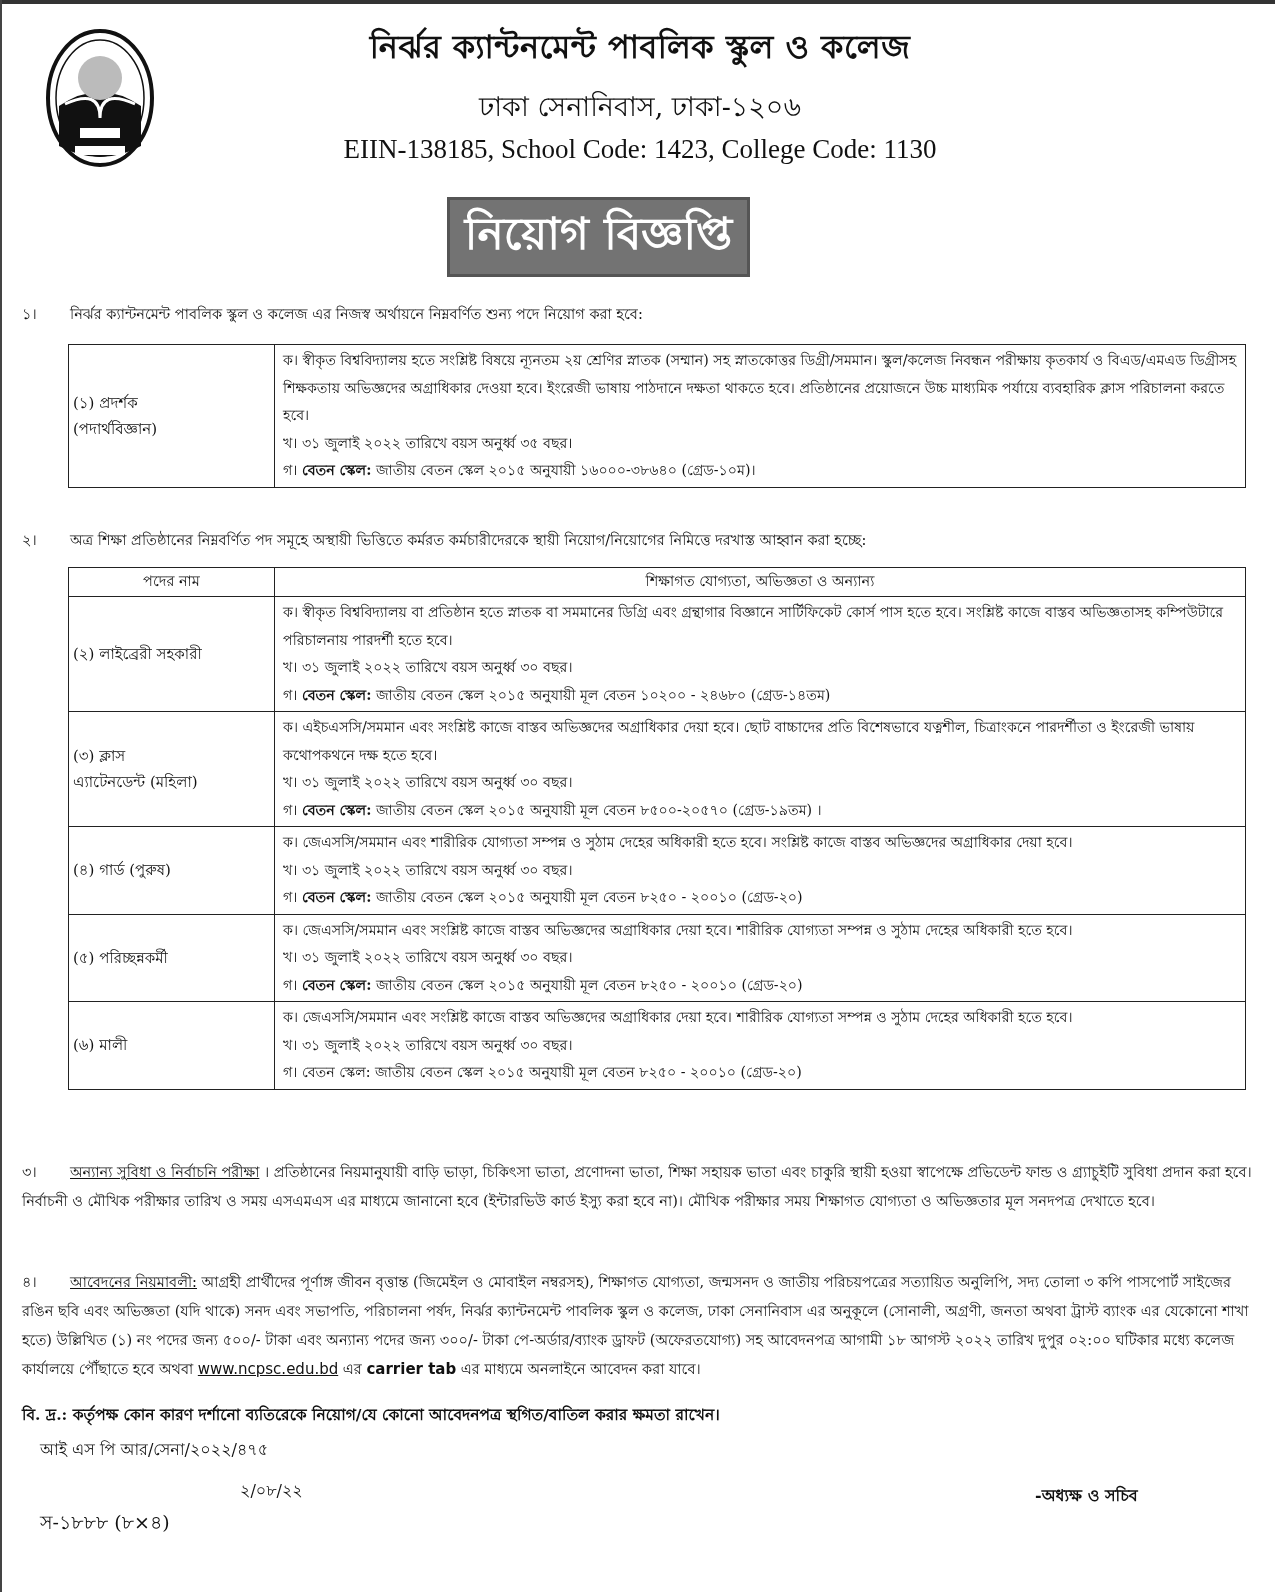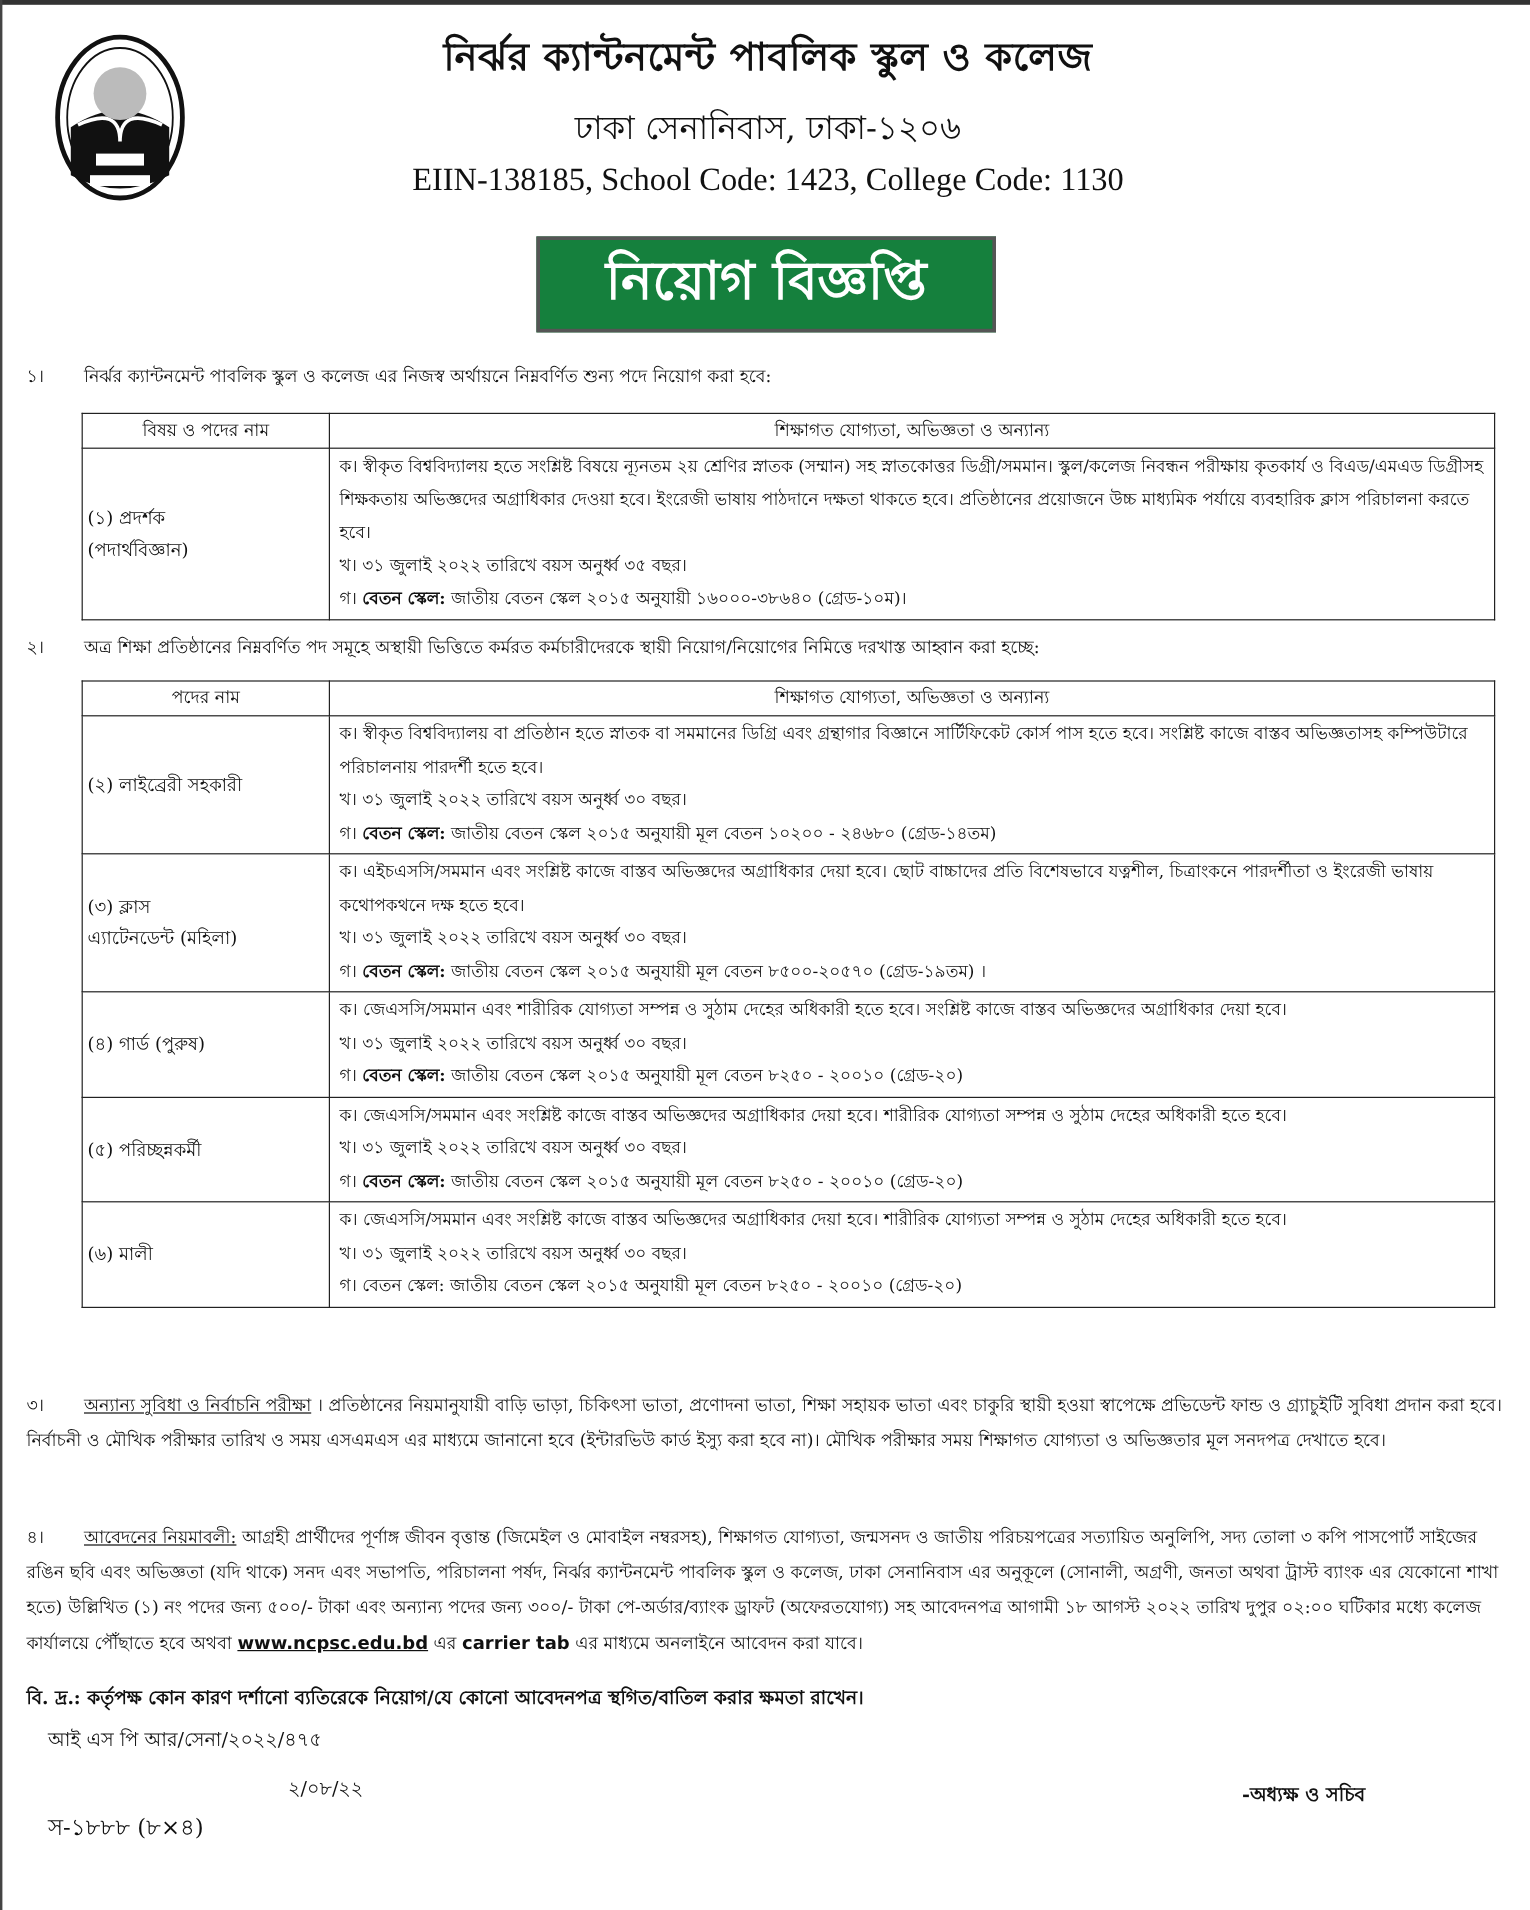--- a/index.html
+++ b/index.html
@@ -3,37 +3,37 @@
 <meta charset="utf-8">
 <style>
   html,body{margin:0;padding:0;background:#fff;}
   body{width:1275px;height:1592px;position:relative;overflow:hidden;font-family:"DejaVu Serif","Liberation Serif",serif;color:#111;}
   .topbar{position:absolute;left:0;top:0;width:1275px;height:4px;background:#333;}
   .leftborder{position:absolute;left:0;top:0;width:2px;height:1592px;background:#444;}
   .logo{position:absolute;left:45px;top:28px;width:110px;height:140px;}
   .hdr-title{position:absolute;left:290px;top:22px;width:700px;text-align:center;font-size:32px;font-weight:bold;letter-spacing:0.5px;}
   .hdr-sub{position:absolute;left:290px;top:86px;width:700px;text-align:center;font-size:27px;}
   .hdr-codes{position:absolute;left:290px;top:134px;width:700px;text-align:center;font-family:"Liberation Serif",serif;font-size:27px;}
-  .notice{position:absolute;left:447px;top:197px;width:383px;height:80px;background:#15803d;border:3px solid #555;box-sizing:border-box;color:#fff;font-size:44px;font-weight:bold;display:flex;align-items:center;justify-content:center;}
+  .notice{position:absolute;left:447px;top:197px;width:303px;height:80px;background:#737373;border:3px solid #555;box-sizing:border-box;color:#fff;font-size:44px;font-weight:bold;display:flex;align-items:center;justify-content:center;}
   .para{position:absolute;left:22px;font-size:14.5px;line-height:29px;}
   .para .num{position:absolute;left:0;top:0;width:40px;}
   .para .body{margin-left:48px;}
   .para u{text-decoration:underline;}
   table.pt{position:absolute;left:68px;width:1178px;border-collapse:collapse;font-size:14.2px;}
   table.pt td, table.pt th{border:1.5px solid #222;vertical-align:middle;}
   table.pt th{font-weight:normal;height:26px;font-size:14.5px;}
   table.pt td.name{width:200px;padding-left:4px;font-size:15px;line-height:26px;}
   table.pt td.desc{padding:2px 8px;line-height:27.5px;}
   .bold{font-weight:bold;}
   .note{position:absolute;left:22px;top:1403px;font-size:15.5px;font-weight:bold;}
   .ref{position:absolute;left:40px;top:1437px;font-size:16px;}
   .date{position:absolute;left:240px;top:1478px;font-size:16px;}
   .code{position:absolute;left:40px;top:1508px;font-size:19px;}
   .sign{position:absolute;left:1035px;top:1483px;font-size:16px;font-weight:bold;}
-  .link{font-family:"DejaVu Sans",sans-serif;font-weight:bold;text-decoration:underline;font-size:15px;}
+  .link{font-family:"DejaVu Sans",sans-serif;font-weight:normal;text-decoration:underline;font-size:15px;}
   .tab{font-family:"DejaVu Sans",sans-serif;font-weight:bold;font-size:15px;margin-top:41px;}
 </style>
 </head>
 <body>
 
 <div class="topbar"></div>
 <div class="leftborder"></div>
 
 <div class="logo">
   <svg width="110" height="140" viewBox="0 0 110 140">
@@ -51,24 +51,20 @@
 <div class="hdr-codes">EIIN-138185, School Code: 1423, College Code: 1130</div>
 <div class="notice">নিয়োগ বিজ্ঞপ্তি</div>
 
 <div class="para" style="top:300px;width:1230px;">
   <span class="num">১।</span>
   <div class="body">নির্ঝর ক্যান্টনমেন্ট পাবলিক স্কুল ও কলেজ এর নিজস্ব অর্থায়নে নিম্নবর্ণিত শুন্য পদে নিয়োগ করা হবে:</div>
 </div>
 
 <table class="pt" style="top:344px;">
   <tbody>
-      <tr>
-    <th>বিষয় ও পদের নাম</th>
-    <th>শিক্ষাগত যোগ্যতা, অভিজ্ঞতা ও অন্যান্য</th>
-  </tr>
   <tr>
     <td class="name">
       <div>(১) প্রদর্শক</div>
       <div>(পদার্থবিজ্ঞান)</div>
     </td>
     <td class="desc">
       <div>ক। স্বীকৃত বিশ্ববিদ্যালয় হতে সংশ্লিষ্ট বিষয়ে ন্যূনতম ২য় শ্রেণির স্নাতক (সম্মান) সহ স্নাতকোত্তর ডিগ্রী/সমমান। স্কুল/কলেজ নিবন্ধন পরীক্ষায় কৃতকার্য ও বিএড/এমএড ডিগ্রীসহ শিক্ষকতায় অভিজ্ঞদের অগ্রাধিকার দেওয়া হবে। ইংরেজী ভাষায় পাঠদানে দক্ষতা থাকতে হবে। প্রতিষ্ঠানের প্রয়োজনে উচ্চ মাধ্যমিক পর্যায়ে ব্যবহারিক ক্লাস পরিচালনা করতে হবে।</div>
       <div>খ। ৩১ জুলাই ২০২২ তারিখে বয়স অনুর্ধ্ব ৩৫ বছর।</div>
       <div><span>গ। </span><span class="bold">বেতন স্কেল:</span><span> জাতীয় বেতন স্কেল ২০১৫ অনুযায়ী ১৬০০০-৩৮৬৪০ (গ্রেড-১০ম)।</span></div>
     </td>

